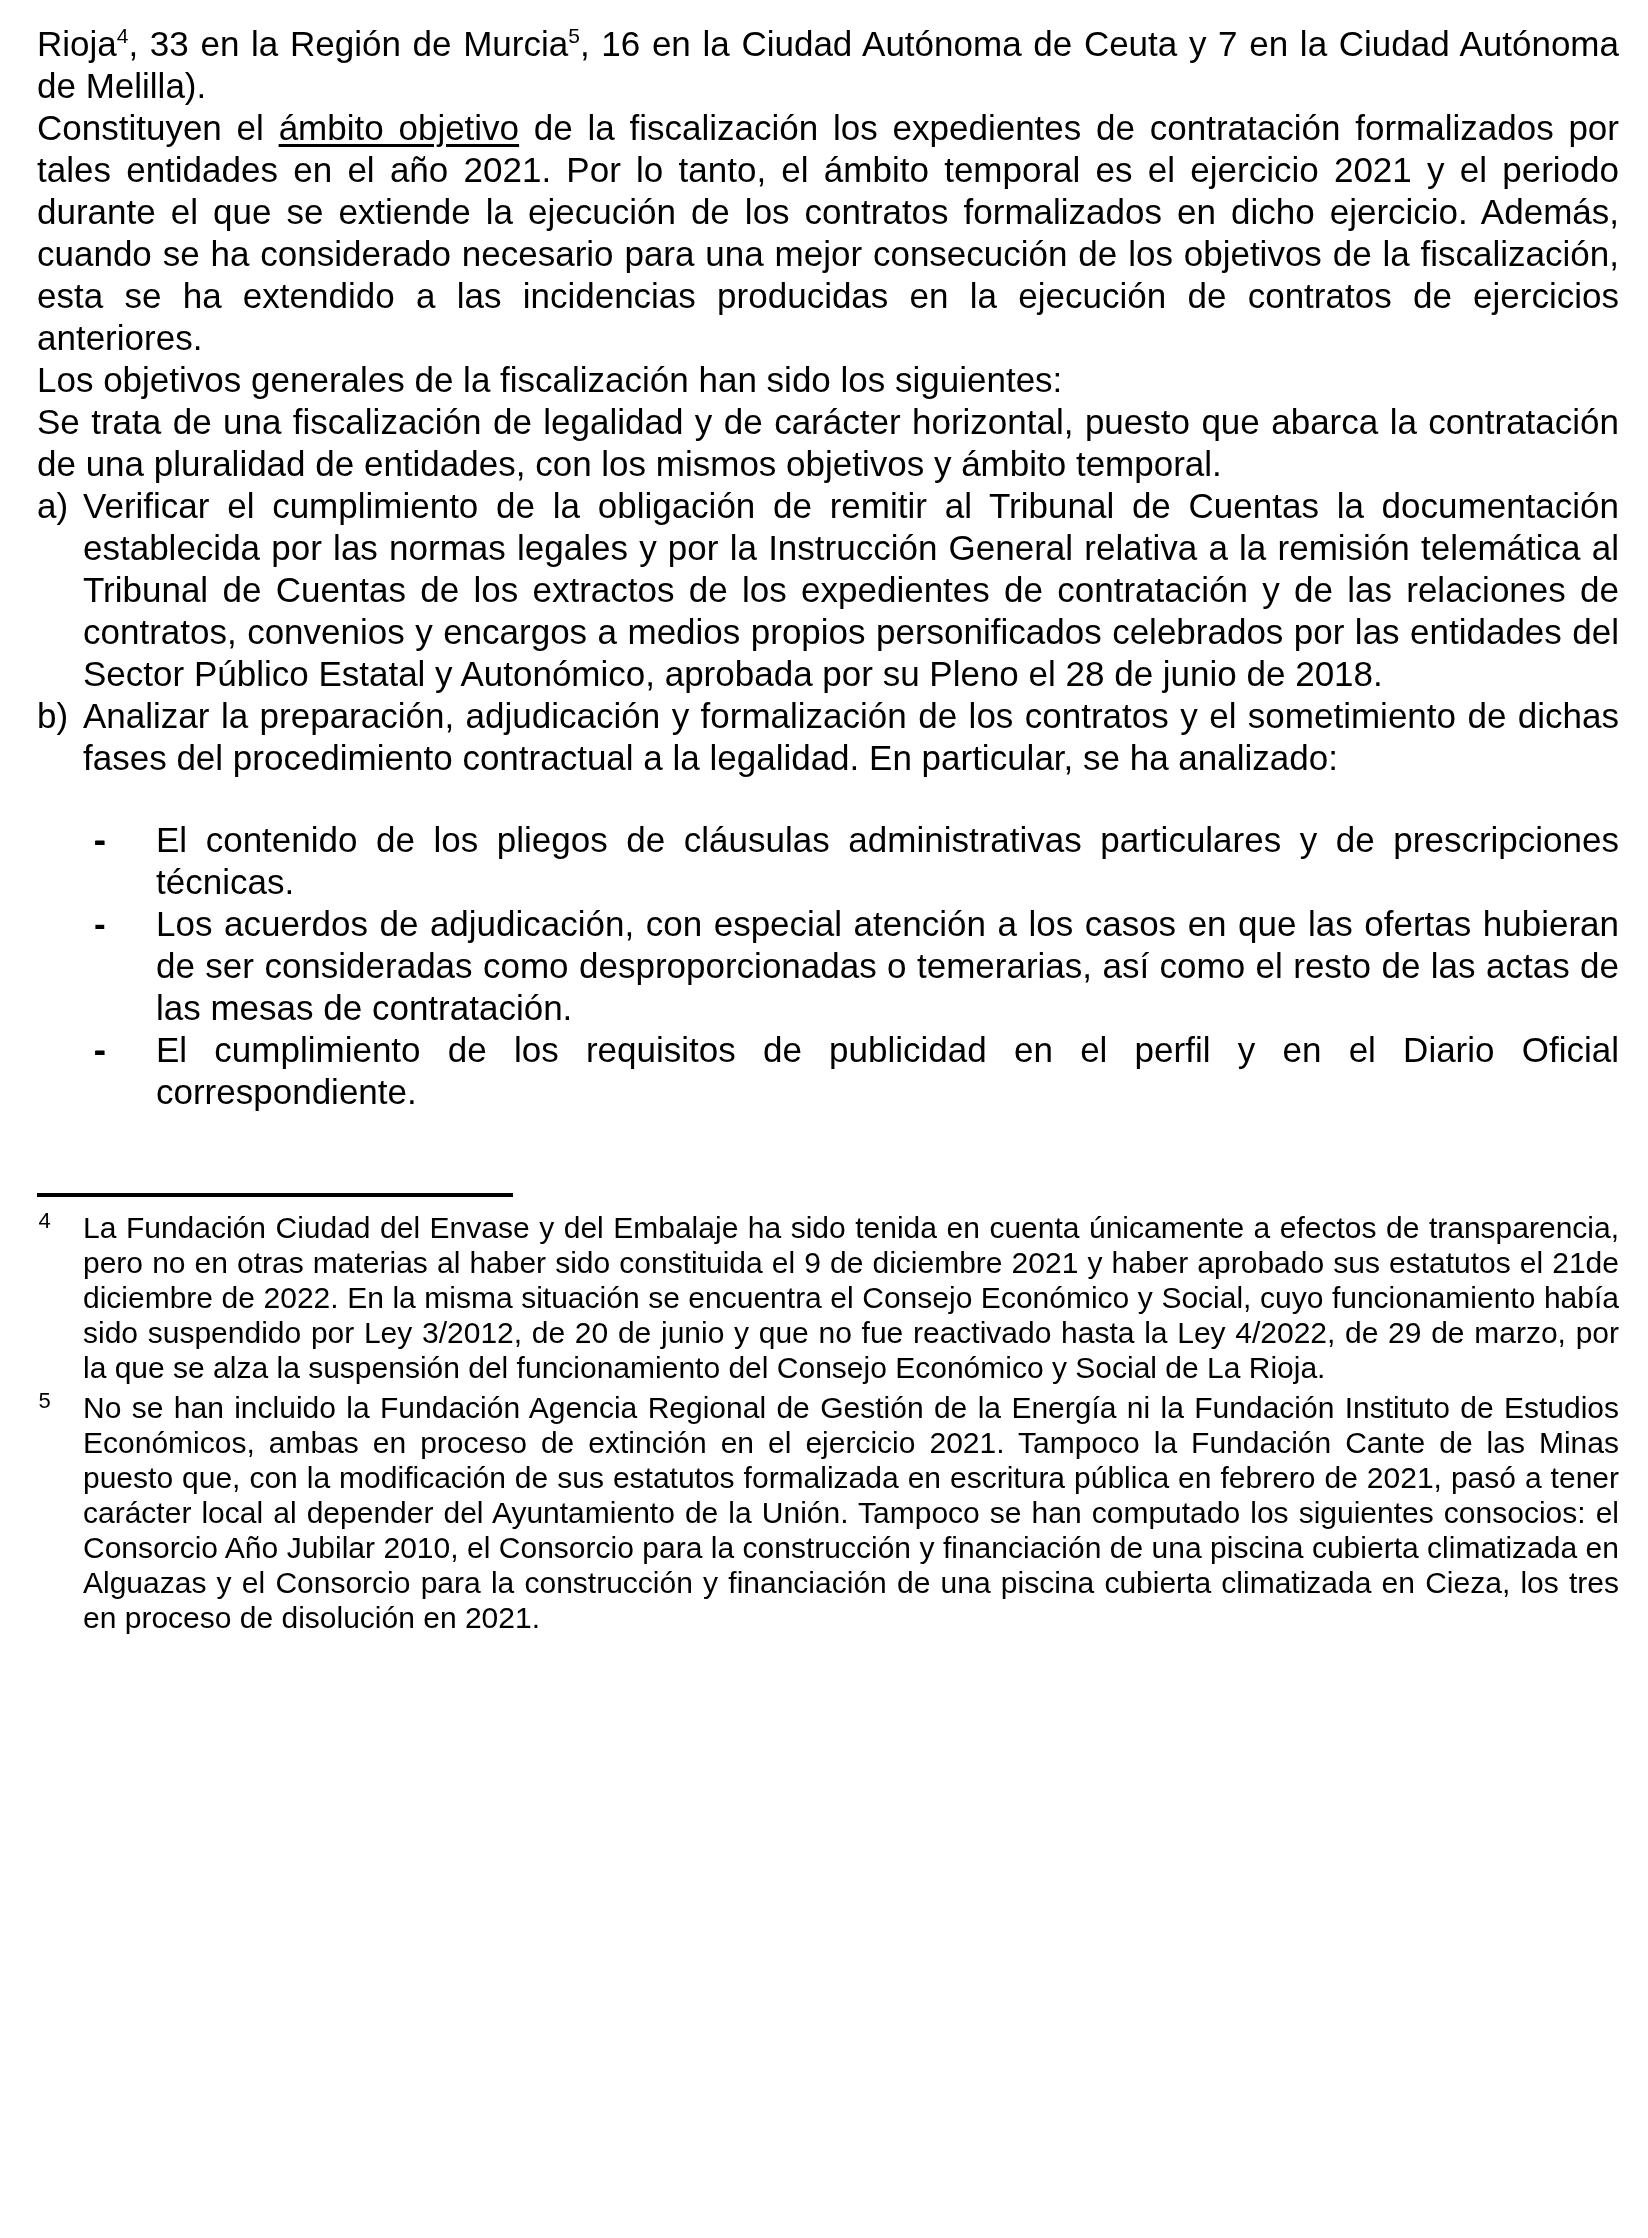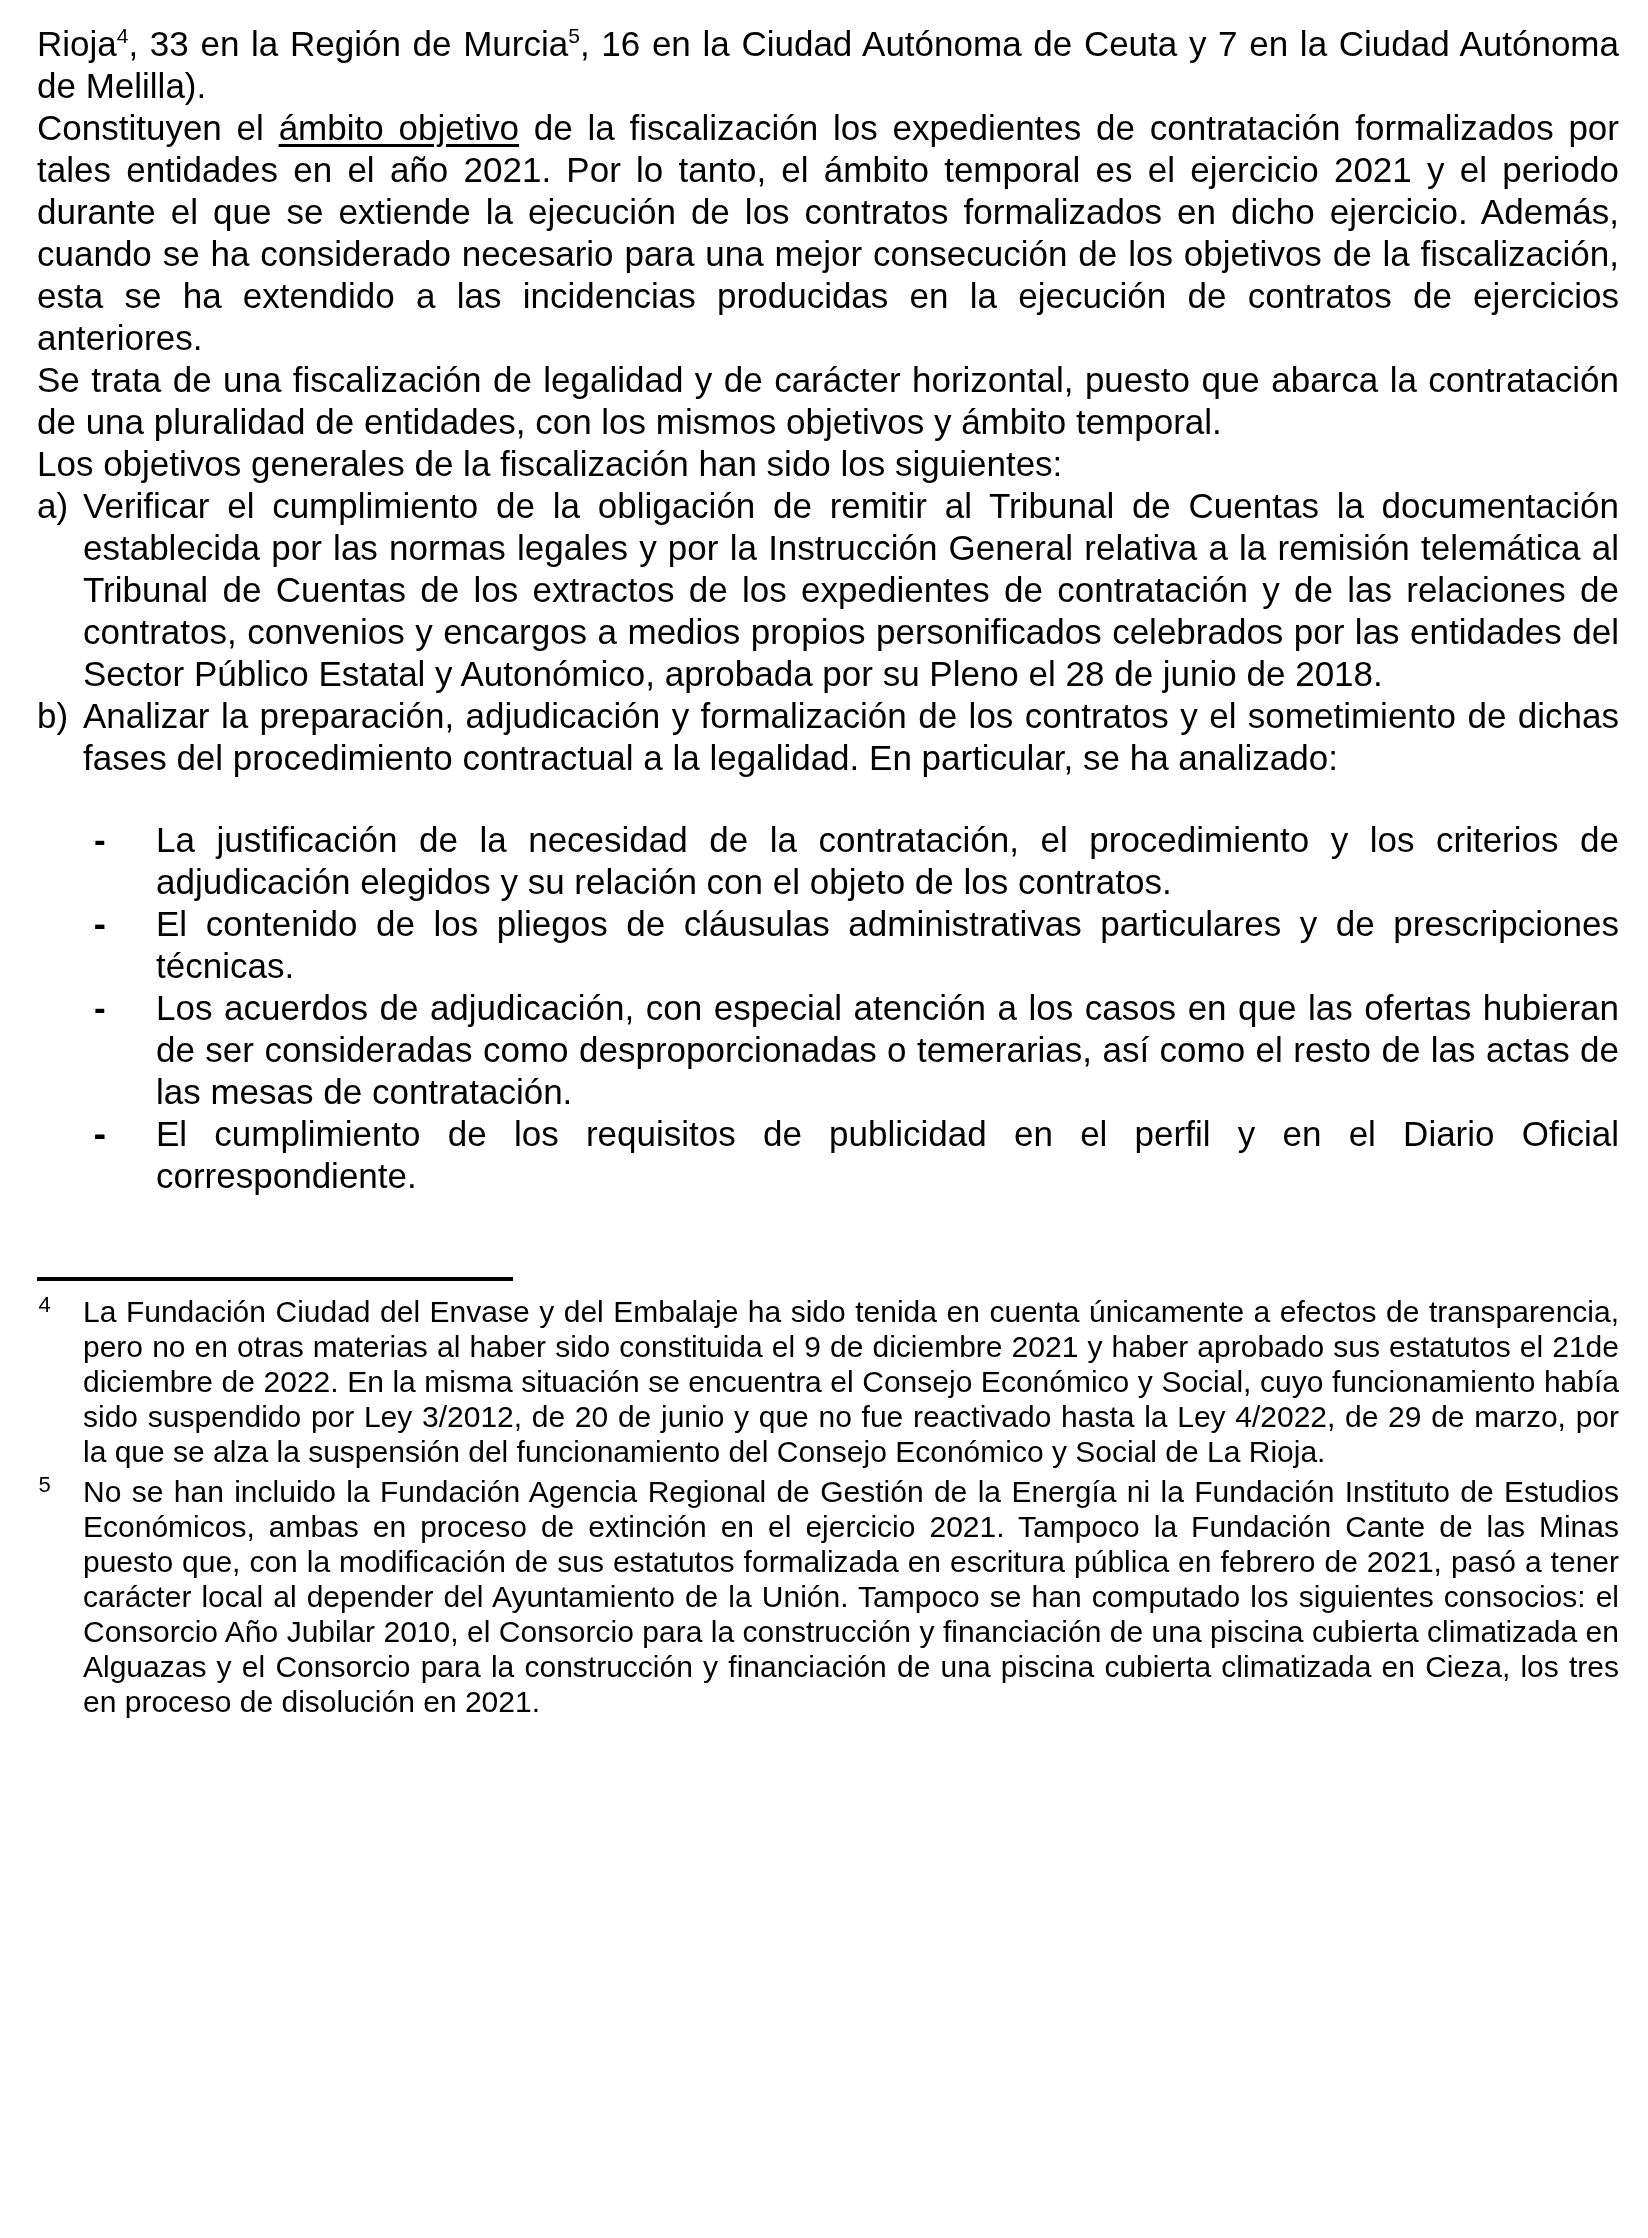--- a/index.html
+++ b/index.html
@@ -32,25 +32,25 @@
   .footnote:first-child { margin-top:0; }
   .fn-num { position:absolute; left:1.6px; top:-2.4px; font-size:22px; line-height:normal; }
 </style>
 </head>
 <body>
 
 <div class="page">
   <div class="content" id="content">
       <p class="block paragraph"><span>Rioja</span><sup class="sn">4</sup><span>, 33 en la Región de Murcia</span><sup class="sn">5</sup><span>, 16 en la Ciudad Autónoma de Ceuta y 7 en la Ciudad Autónoma de Melilla).</span></p>
       <p class="block paragraph"><span>Constituyen el </span><span class="b u">ámbito objetivo</span><span> de la fiscalización los expedientes de contratación formalizados por tales entidades en el año 2021. Por lo tanto, el </span><span class="b">ámbito temporal</span><span> es el ejercicio 2021 y el periodo durante el que se extiende la ejecución de los contratos formalizados en dicho ejercicio. Además, cuando se ha considerado necesario para una mejor consecución de los objetivos de la fiscalización, esta se ha extendido a las incidencias producidas en la ejecución de contratos de ejercicios anteriores.</span></p>
+      <p class="block paragraph"><span>Los objetivos generales de la fiscalización han sido los siguientes:</span></p>
       <p class="block paragraph"><span>Se trata de una </span><span class="b">fiscalización de legalidad y de carácter horizontal</span><span>, puesto que abarca la contratación de una pluralidad de entidades, con los mismos objetivos y ámbito temporal.</span></p>
-      <p class="block paragraph"><span>Los objetivos generales de la fiscalización han sido los siguientes:</span></p>
       <p class="block alpha-item"><span class="alpha-marker">a)</span><span>Verificar el cumplimiento de la obligación de remitir al Tribunal de Cuentas la documentación establecida por las normas legales y por la Instrucción General relativa a la remisión telemática al Tribunal de Cuentas de los extractos de los expedientes de contratación y de las relaciones de contratos, convenios y encargos a medios propios personificados celebrados por las entidades del Sector Público Estatal y Autonómico, aprobada por su Pleno el 28 de junio de 2018.</span></p>
       <p class="block alpha-item"><span class="alpha-marker">b)</span><span>Analizar la preparación, adjudicación y formalización de los contratos y el sometimiento de dichas fases del procedimiento contractual a la legalidad. En particular, se ha analizado:</span></p>
-      <p class="block dash-item"><span class="dash-marker">-</span><span>La justificación de la necesidad de la contratación, el procedimiento y los criterios de adjudicación elegidos y su relación con el objeto de los contratos.</span></p>
+      <p class="block dash-item"><span class="dash-marker">-</span></p>
       <p class="block dash-item"><span class="dash-marker">-</span></p>
       <p class="block dash-item"><span class="dash-marker">-</span><span>El contenido de los pliegos de cláusulas administrativas particulares y de prescripciones técnicas.</span></p>
       <p class="block dash-item"><span class="dash-marker">-</span><span>Los acuerdos de adjudicación, con especial atención a los casos en que las ofertas hubieran de ser consideradas como desproporcionadas o temerarias, así como el resto de las actas de las mesas de contratación.</span></p>
       <p class="block dash-item"><span class="dash-marker">-</span></p>
       <p class="block dash-item"><span class="dash-marker">-</span></p>
       <p class="block dash-item"><span class="dash-marker">-</span><span>El cumplimiento de los requisitos de publicidad en el perfil y en el Diario Oficial correspondiente.</span></p>
     </div>
   <div class="footnote-sep"></div>
   <div class="footnotes" id="footnotes">
       <div class="footnote"><span class="fn-num">4</span><span>La Fundación Ciudad del Envase y del Embalaje ha sido tenida en cuenta únicamente a efectos de transparencia, pero no en otras materias al haber sido constituida el 9 de diciembre 2021 y haber aprobado sus estatutos el 21de diciembre de 2022. En la misma situación se encuentra el Consejo Económico y Social, cuyo funcionamiento había sido suspendido por Ley 3/2012, de 20 de junio y que no fue reactivado hasta la Ley 4/2022, de 29 de marzo, por la que se alza la suspensión del funcionamiento del Consejo Económico y Social de La Rioja.</span></div>

